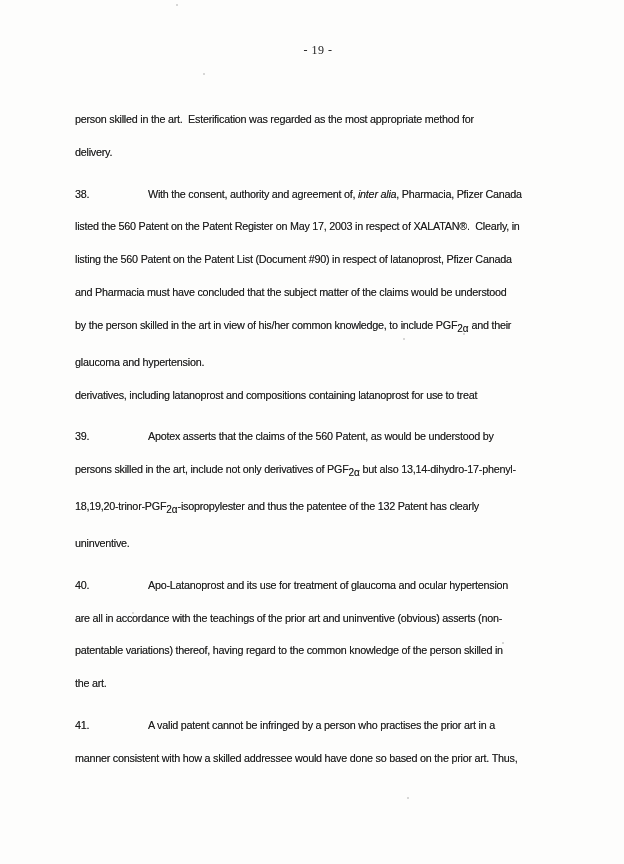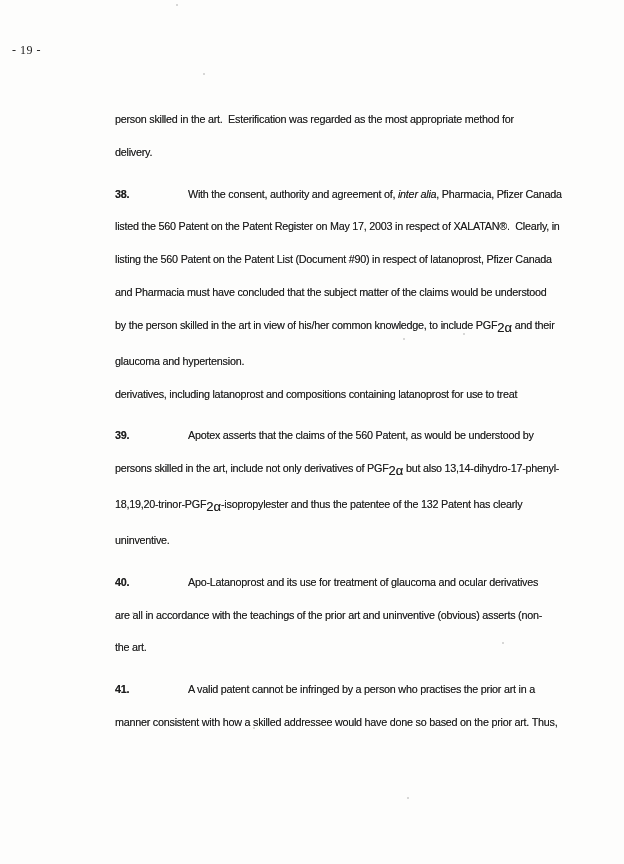--- a/index.html
+++ b/index.html
@@ -9,37 +9,38 @@
     height: 864px;
     background: #fdfdfc;
     overflow: hidden;
     font-family: "Liberation Sans", "DejaVu Sans", sans-serif;
     color: #1d1d1d;
   }
   .page-number {
     margin: 43px 0 0 12px;
     height: 14px;
     line-height: 14px;
+    text-align: center;
     font-family: "Liberation Serif", "DejaVu Serif", serif;
     font-size: 12px;
     letter-spacing: 0.5px;
     color: #222;
   }
   .doc-body {
     margin: 46px 0 0 75px;
     width: 486px;
     font-size: 10.8px;
     letter-spacing: -0.25px;
     line-height: 32.8px;
     text-shadow: 0 0 0.5px rgba(30,30,30,0.55);
   }
   .para { margin: 0 0 9px 0; }
-  .line { white-space: pre; margin-left: 40px; }
-  .pnum { display: inline-block; width: 73px; font-weight: bold; }
-  sub { font-size: 13px; letter-spacing: 0; }
+  .line { white-space: pre; }
+  .pnum { display: inline-block; width: 73px; }
+  sub { font-size: 10px; letter-spacing: 0; }
   .speck {
     position: absolute;
     width: 2px; height: 2px;
     background: #8c8c8c;
     border-radius: 50%;
     opacity: 0.45;
   }
 </style>
 </head>
 <body>
@@ -61,22 +62,23 @@
         <div class="line">glaucoma and hypertension.</div>
         <div class="line">derivatives, including latanoprost and compositions containing latanoprost for use to treat</div>
       </div>
       <div class="para">
         <div class="line"><span class="pnum">39.</span><span>Apotex asserts that the claims of the 560 Patent, as would be understood by</span></div>
         <div class="line">persons skilled in the art, include not only derivatives of PGF<sub>2α</sub> but also 13,14-dihydro-17-phenyl-</div>
         <div class="line">18,19,20-trinor-PGF<sub>2α</sub>-isopropylester and thus the patentee of the 132 Patent has clearly</div>
         <div class="line">uninventive.</div>
       </div>
       <div class="para">
-        <div class="line"><span class="pnum">40.</span><span>Apo-Latanoprost and its use for treatment of glaucoma and ocular derivatives</span></div>
+        <div class="line"><span class="pnum">40.</span><span>Apo-Latanoprost and its use for treatment of glaucoma and ocular hypertension</span></div>
         <div class="line">are all in accordance with the teachings of the prior art and uninventive (obvious) asserts (non-</div>
+        <div class="line">patentable variations) thereof, having regard to the common knowledge of the person skilled in</div>
         <div class="line">the art.</div>
       </div>
       <div class="para">
         <div class="line"><span class="pnum">41.</span><span>A valid patent cannot be infringed by a person who practises the prior art in a</span></div>
         <div class="line">manner consistent with how a skilled addressee would have done so based on the prior art. Thus,</div>
       </div>
     </div>
 
   <div class="speck" style="left:176px; top:4px;"></div>
   <div class="speck" style="left:203px; top:73px;"></div>

